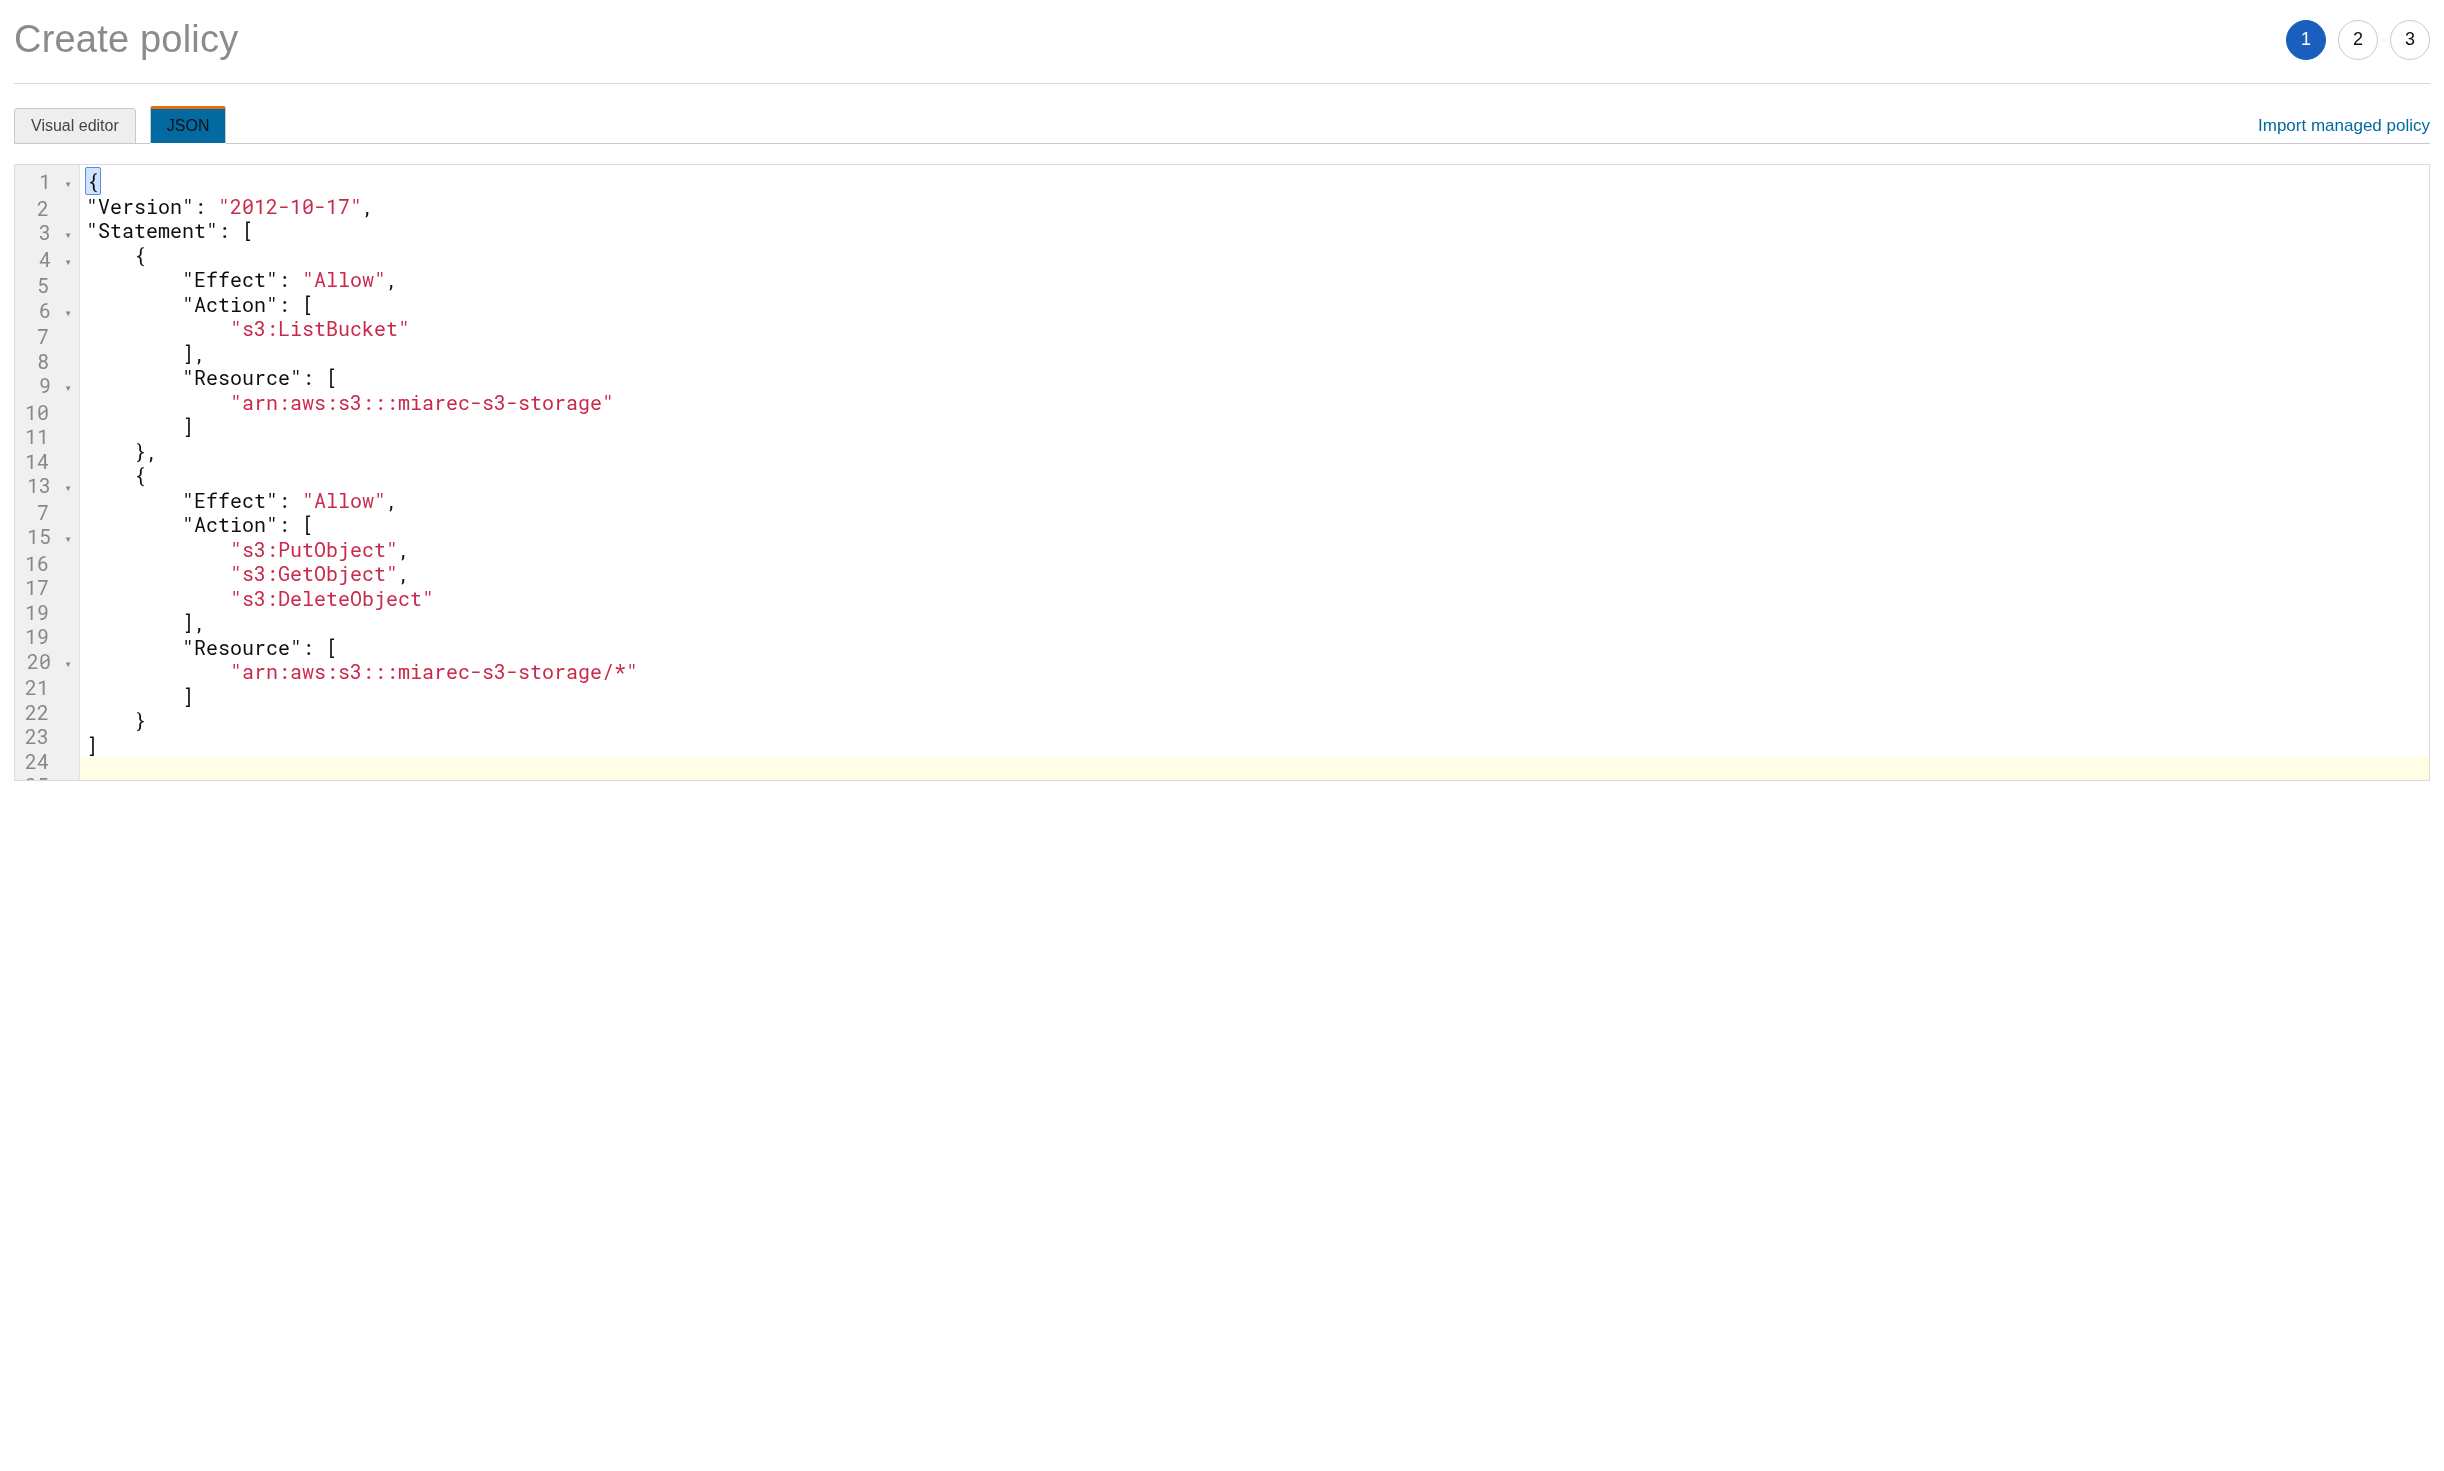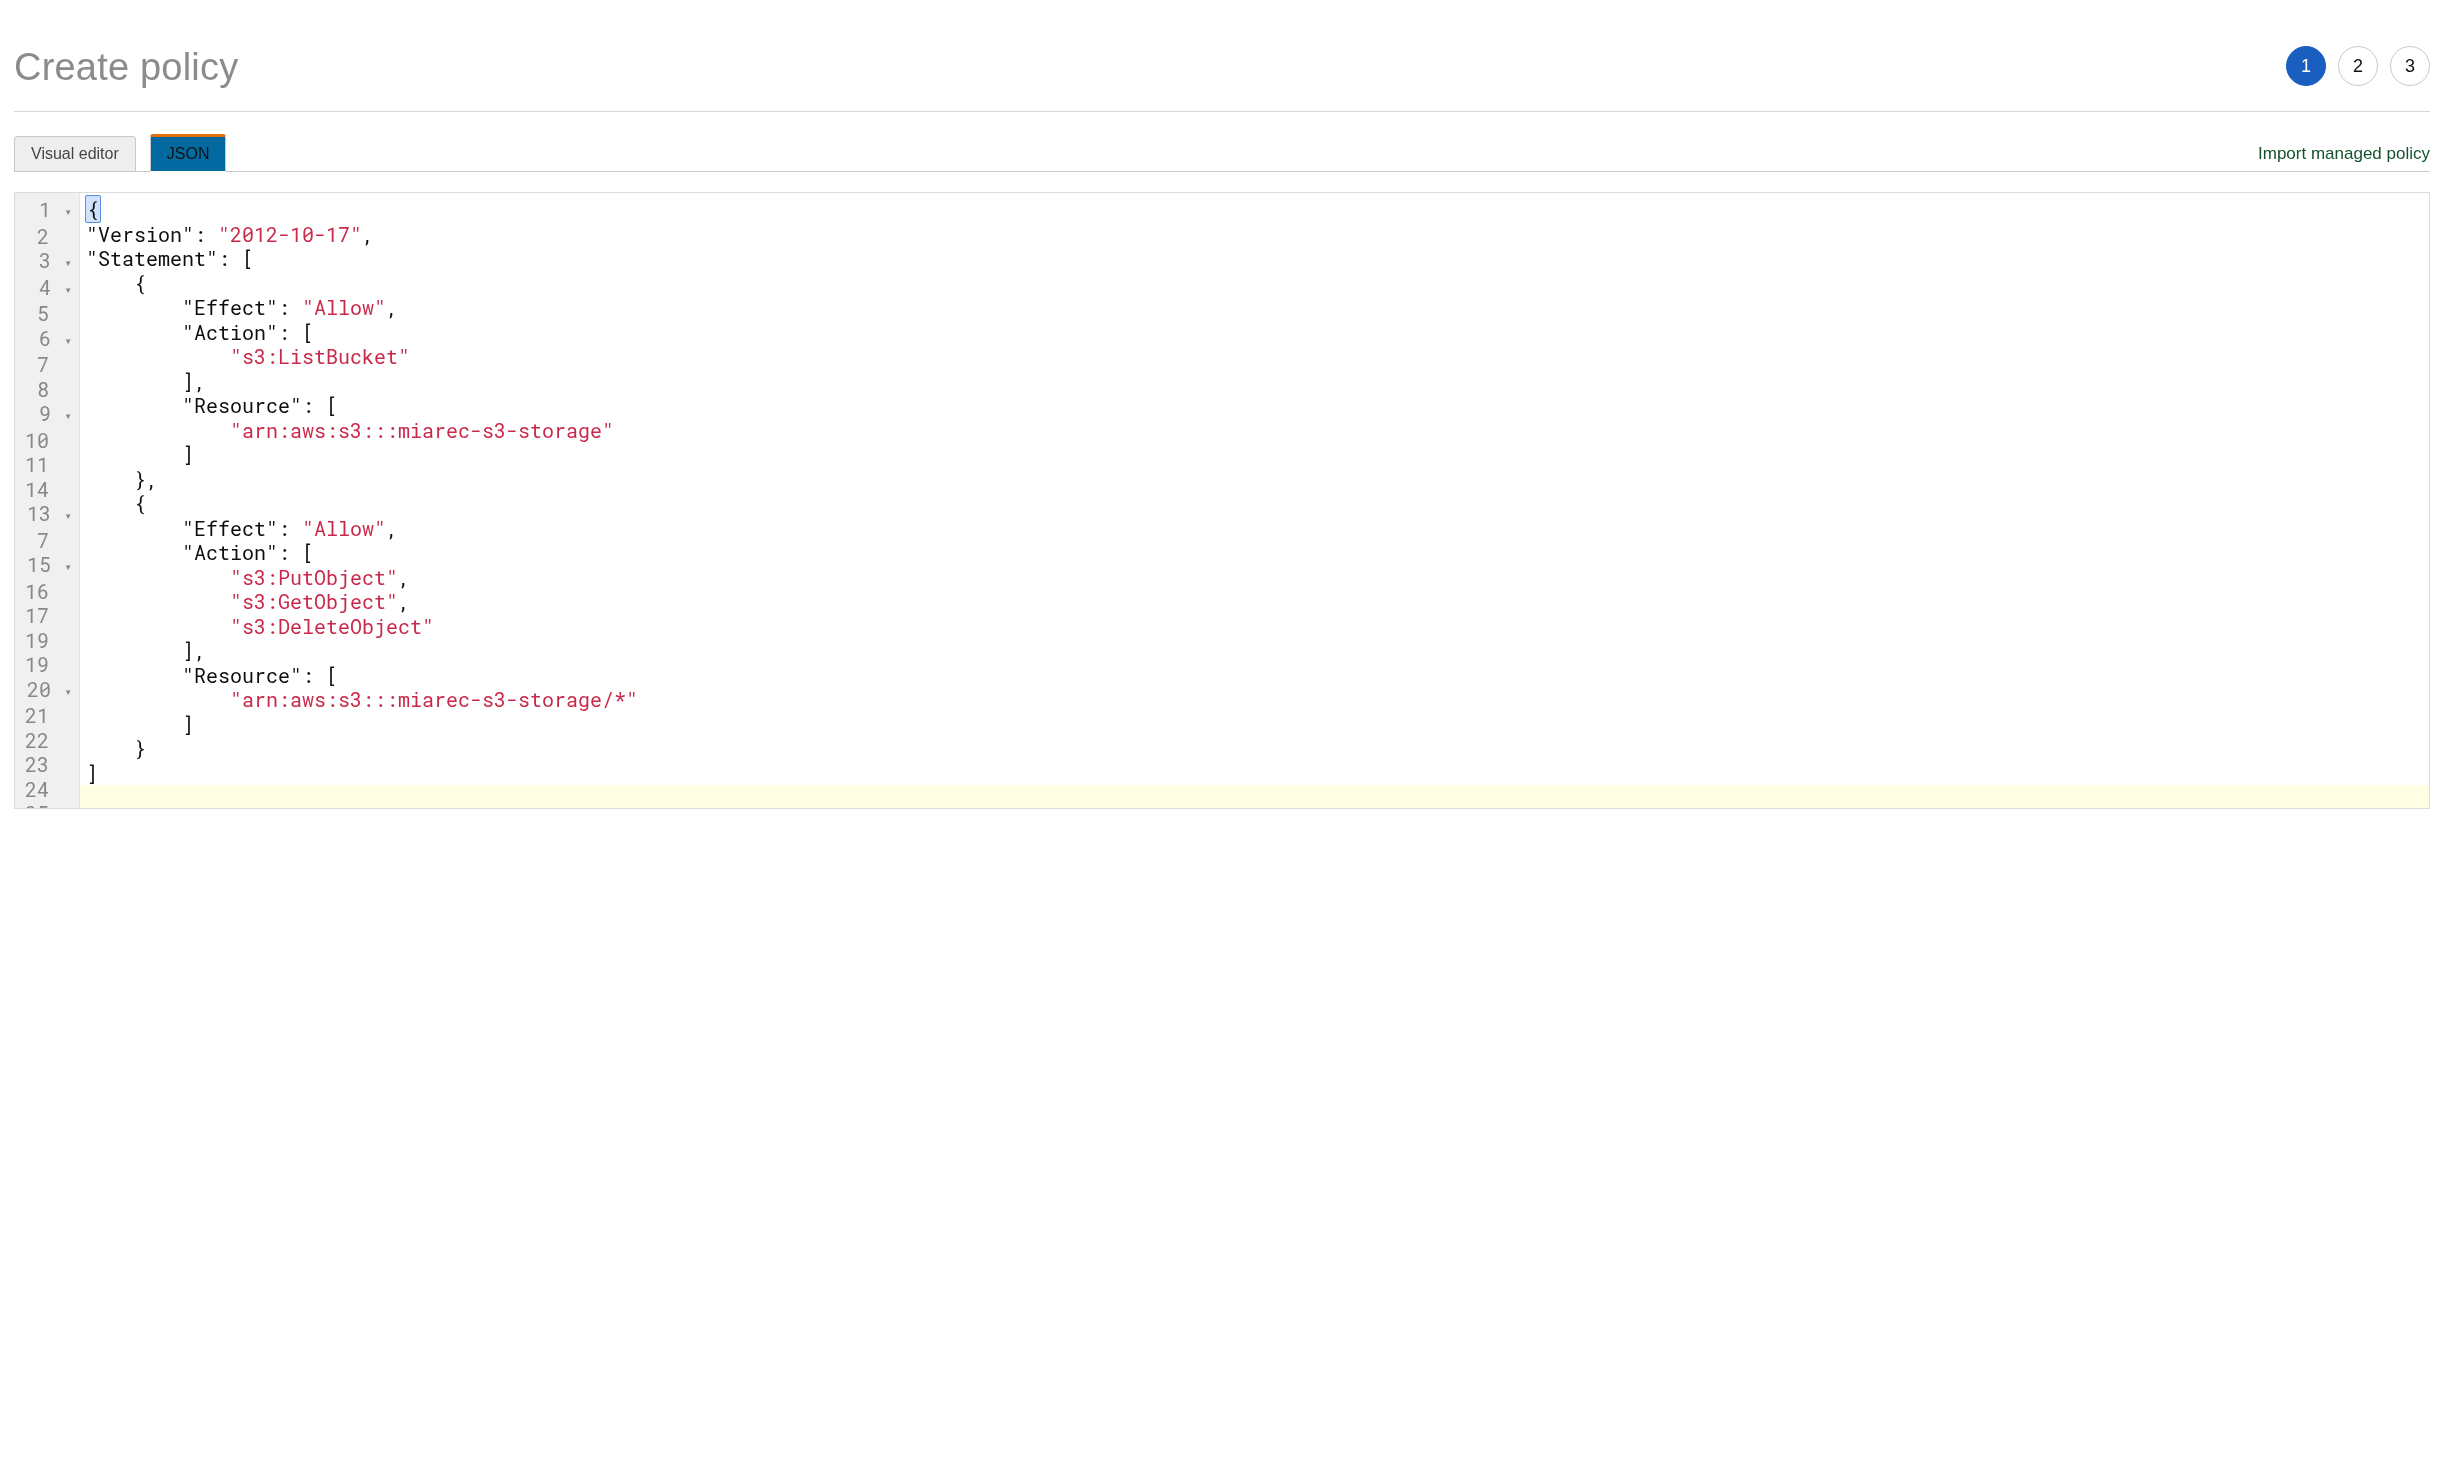--- a/index.html
+++ b/index.html
@@ -11,23 +11,23 @@
     color: #111;
     background: #fff;
   }
   .page {
     padding: 18px 14px 0 14px;
   }
 
   
   .header-row {
     display: flex;
+    align-items: center;
     justify-content: space-between;
     padding-bottom: 22px;
-    margin-top: 28px;
   }
   h1.title {
     margin: 0;
     font-weight: 400;
     font-size: 38px;
     color: #8b8b8b;
     letter-spacing: 0.2px;
   }
   .step-circles {
     display: flex;
@@ -97,21 +97,21 @@
   .tab.active {
     background: #0369a1;
     border-bottom: 1px solid #fff;
     border-top: 3px solid #e46e0a;
     margin-left: 14px;
     z-index: 2;
     font-weight: 400;
     color: #111;
   }
   .import-link {
-    color: #14532d;
+    color: #0369a1;
     text-decoration: none;
     font-size: 17px;
     margin-bottom: 8px;
   }
   .tab-underline {
     border-bottom: 1px solid #c9c9c9;
     margin-top: -1px;
   }
 
   

